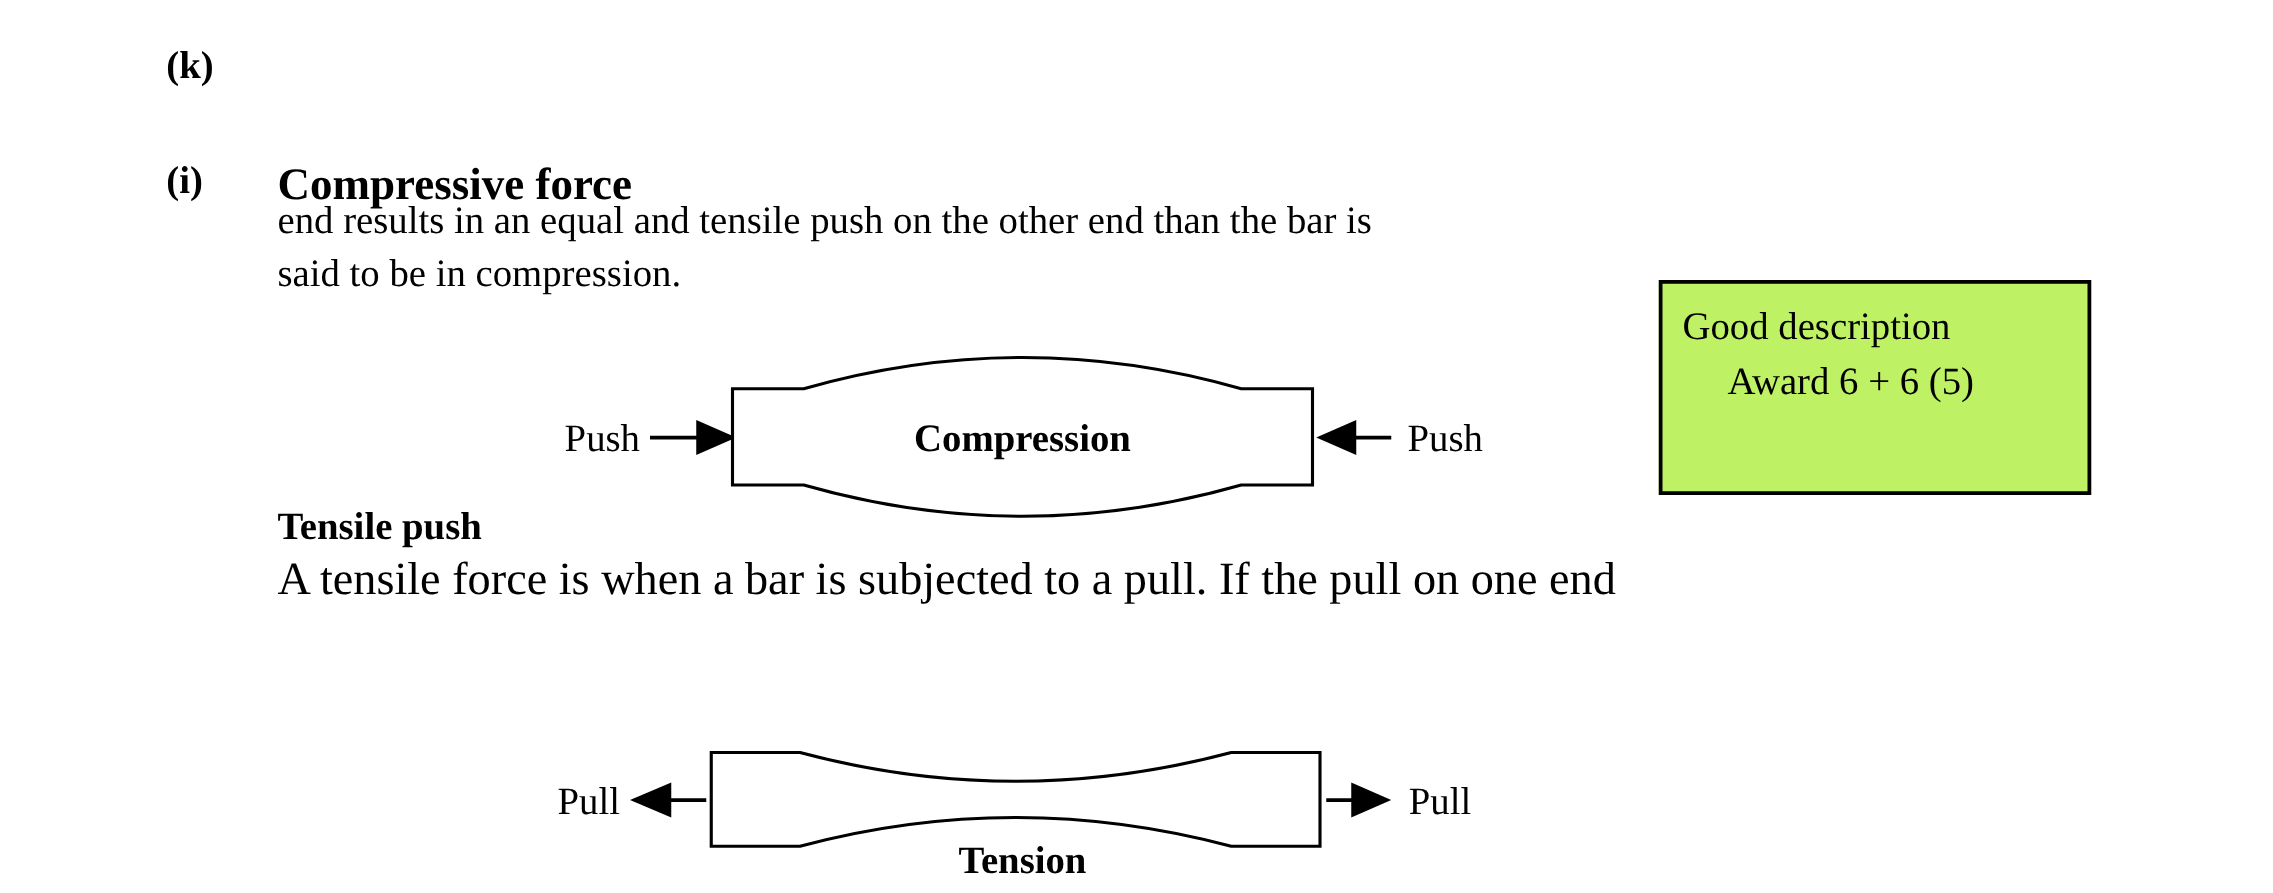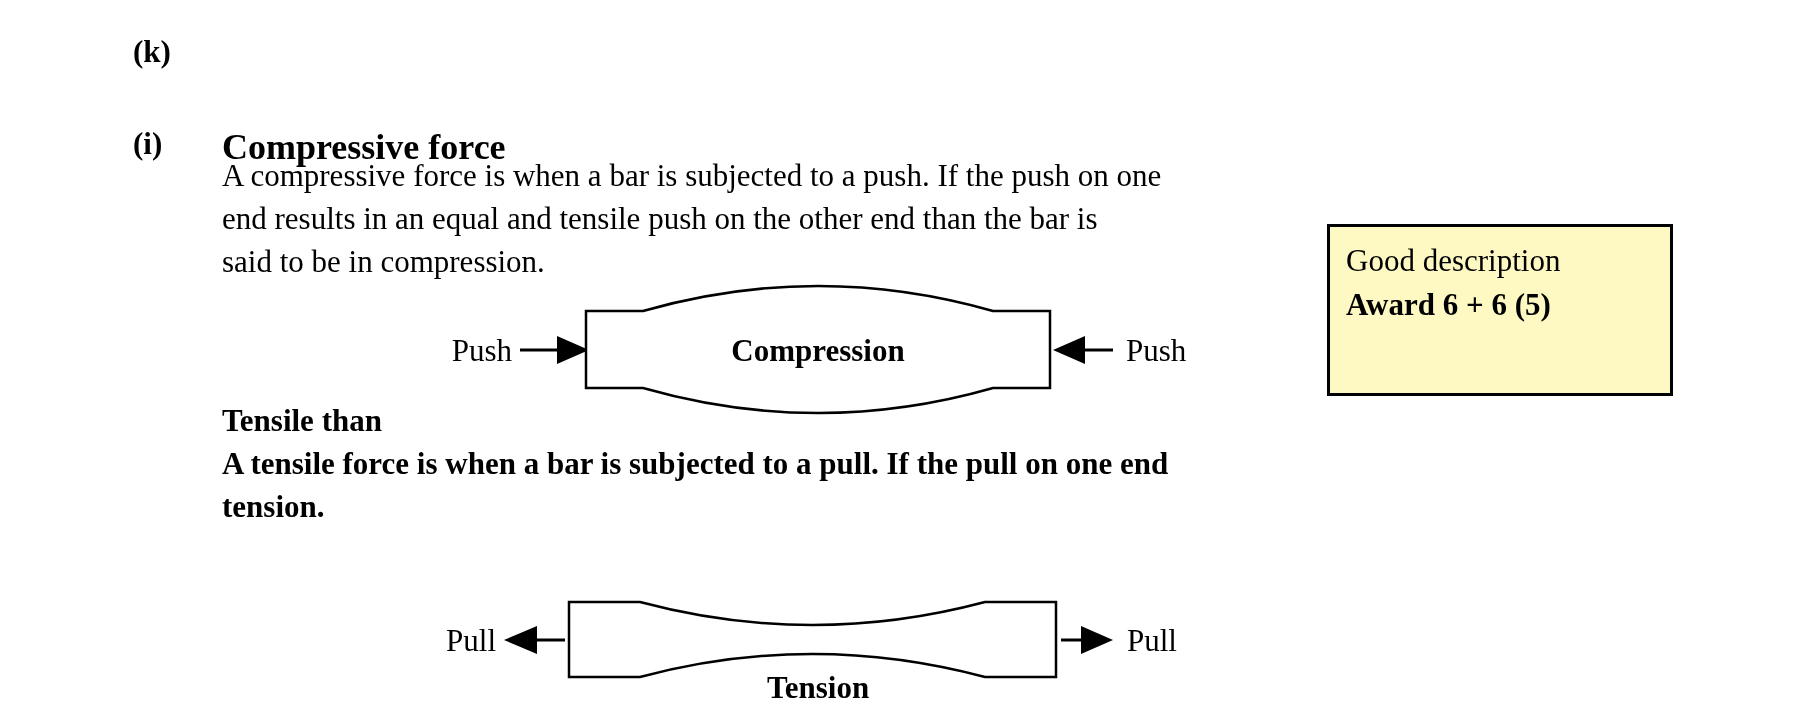--- a/index.html
+++ b/index.html
@@ -7,72 +7,70 @@
     position:relative; width:1818px; height:714px; background:#ffffff;
     font-family:"Liberation Serif","DejaVu Serif",serif; color:#000000;
     overflow:hidden;
   }
   .abs { position:absolute; white-space:nowrap; }
   .part-k   { left:133px; top:34px;  font-size:31px; font-weight:bold; }
   .part-i   { left:133px; top:126px; font-size:31px; font-weight:bold; }
   .heading1 { left:222px; top:126px; font-size:36px; font-weight:bold; }
   .para1    { left:222px; top:154px; font-size:31px; line-height:43px; }
   .heading2 { left:222px; top:403px; font-size:31px; font-weight:bold; }
-  .para2    { left:222px; top:442px; font-size:31px; line-height:43px;font-weight:bold; }
+  .para2    { left:222px; top:442px; font-size:37px; line-height:43px; }
   .pline    { white-space:nowrap; }
   .diagram  { position:absolute; }
   .svg-text { font-family:"Liberation Serif","DejaVu Serif",serif; font-size:31px; fill:#000000; }
   .svg-text-bold { font-family:"Liberation Serif","DejaVu Serif",serif; font-size:31px; font-weight:bold; fill:#000000; }
   .callout {
     left:1327px; top:224px; width:346px; height:172px;
     border:3px solid #000000; box-sizing:border-box;
     padding:12px 8px 0 16px; font-size:31px; line-height:44px;
-    background:#fef9c3;
+    background:#bef264;
   }
   .callout .row1 { font-weight:normal; }
-  .callout .row2 { font-weight:bold; }
+  .callout .row2 { font-weight:normal;margin-left:36px; }
   .callout .row3 { font-weight:bold; }
 </style>
 </head>
 <body>
 
 <div class="page">
 
   <div class="abs part-k">(k)</div>
 
   <div class="abs part-i">(i)</div>
 
   <div class="abs heading1">Compressive force</div>
 
   <div class="abs para1">
-    <div class="pline">A compressive force is when a bar is subjected to a push. If the push on one</div>
     <div class="pline">end results in an equal and tensile push on the other end than the bar is</div>
     <div class="pline">said to be in compression.</div>
   </div>
 
   <svg class="diagram" style="left:410px; top:265px;" width="800" height="165" viewBox="410 265 800 165">
     <text class="svg-text" x="512" y="361" text-anchor="end">Push</text>
     <g>
       <line x1="520" y1="350" x2="558" y2="350" stroke="#000" stroke-width="3"></line>
       <polygon points="557,336 589,350 557,364" fill="#000"></polygon>
     </g>
     <path d="M 586 311 L 643 311 Q 818 261 993 311 L 1050 311 L 1050 388 L 993 388 Q 818 438 643 388 L 586 388 Z" fill="#ffffff" stroke="#000000" stroke-width="2.5"></path>
     <text class="svg-text-bold" x="818" y="361" text-anchor="middle">Compression</text>
     <g>
       <polygon points="1053,350 1085,336 1085,364" fill="#000"></polygon>
       <line x1="1084" y1="350" x2="1113" y2="350" stroke="#000" stroke-width="3"></line>
     </g>
     <text class="svg-text" x="1126" y="361" text-anchor="start">Push</text>
   </svg>
 
-  <div class="abs heading2">Tensile than</div>
+  <div class="abs heading2">Tensile push</div>
 
   <div class="abs para2">
     <div class="pline">A tensile force is when a bar is subjected to a pull. If the pull on one end</div>
-    <div class="pline">tension.</div>
   </div>
 
   <svg class="diagram" style="left:410px; top:592px;" width="800" height="122" viewBox="410 592 800 122">
     <text class="svg-text" x="496" y="651" text-anchor="end">Pull</text>
     <g>
       <polygon points="504,640 537,626 537,654" fill="#000"></polygon>
       <line x1="536" y1="640" x2="565" y2="640" stroke="#000" stroke-width="3"></line>
     </g>
     <path d="M 569 602 L 640 602 Q 812 648 985 602 L 1056 602 L 1056 677 L 985 677 Q 812 631 640 677 L 569 677 Z" fill="#ffffff" stroke="#000000" stroke-width="2.5"></path>
     <text class="svg-text-bold" x="818" y="698" text-anchor="middle">Tension</text>

